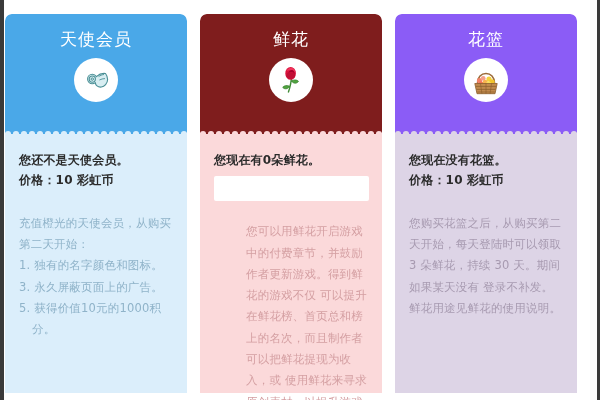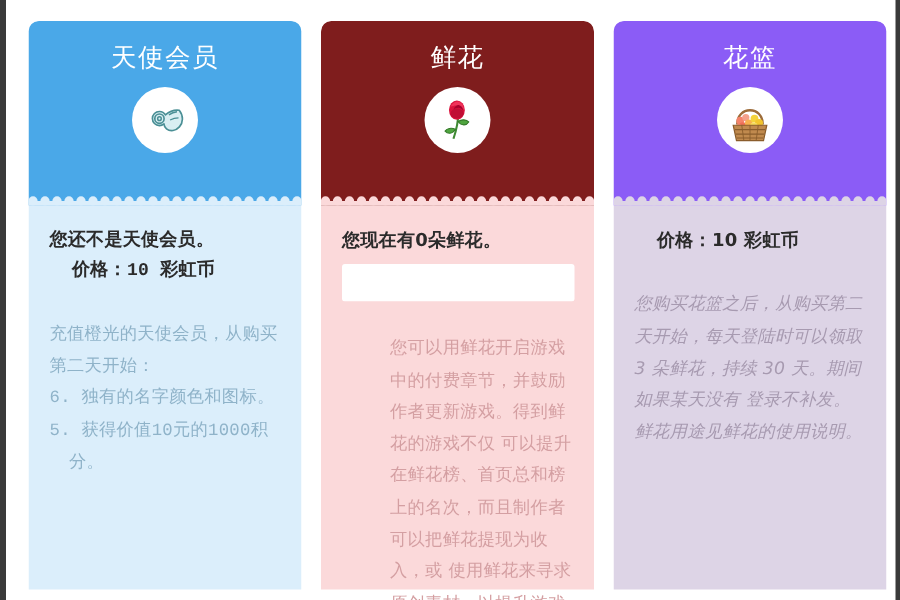--- a/index.html
+++ b/index.html
@@ -24,21 +24,21 @@
     overflow: hidden;
   }
   .cards {
     position: absolute;
     left: 0;
     top: 14px;
     width: 593px;
     height: 386px;
     display: flex;
     gap: 13px;
-    padding-left: 15px;
+    padding-left: 1px;
     box-sizing: border-box;
   }
   .card {
     position: relative;
     width: 182px;
     flex: 0 0 182px;
     border-radius: 7px 7px 0 0;
     overflow: hidden;
   }
   .card-header {
@@ -87,21 +87,20 @@
     line-height: 1.7;
     font-weight: bold;
     letter-spacing: 0.2px;
   }
   .price-line {
     font-size: 12px;
     color: #2b2b2b;
     line-height: 1.7;
     font-weight: bold;
     letter-spacing: 0.2px;
-    margin-left: 15px;
   }
   .buy-row {
     margin-top: 6px;
     display: flex;
     width: 155px;
     height: 25px;
     border-radius: 2px;
     overflow: hidden;
   }
   .buy-input {
@@ -129,32 +128,32 @@
     list-style: none;
   }
   .desc ol li {
     padding-left: 13px;
     text-indent: -13px;
   }
   .desc p { margin: 0; }
 
   
   .theme-angel .card-header { background: #4aa8e8; }
-  .theme-angel .card-body { background: #dbeefb; font-family: Liberation Mono, monospace; }
+  .theme-angel .card-body { background: #dbeefb; }
   .theme-angel .desc { color: #8fb3c9; }
 
   
   .theme-flower .card-header { background: #7f1d1d; }
   .theme-flower .card-body { background: #fbd9da; }
   .theme-flower .desc { color: #d49fa2; margin-left: 32px; }
 
   
   .theme-basket .card-header { background: #8b5cf6; }
   .theme-basket .card-body { background: #ddd4e6; }
-  .theme-basket .desc { color: #a79ab0; font-style: italic; }
+  .theme-basket .desc { color: #a79ab0; }
 </style>
 </head>
 <body>
 
 <div id="screen">
   <div class="cards">
 
     <div class="card theme-angel">
       <div class="card-header">
         <div class="card-title">天使会员</div>
@@ -195,21 +194,22 @@
               <circle cx="179" cy="4" r="3.1"></circle>
           </g>
         </svg>
       </div>
       <div class="card-body">
         <div class="status-line">您还不是天使会员。</div>
         <div class="price-line">价格：10 彩虹币</div>
         <div class="desc">
           <p>充值橙光的天使会员，从购买第二天开始：</p>
           <ol>
-            <li>6. 独有的名字颜色和图标。</li>
+            <li>1. 独有的名字颜色和图标。</li>
+            <li>3. 永久屏蔽页面上的广告。</li>
             <li>5. 获得价值10元的1000积分。</li>
           </ol>
         </div>
       </div>
     </div>
 
     <div class="card theme-flower">
       <div class="card-header">
         <div class="card-title">鲜花</div>
         <div class="icon-circle">
@@ -309,20 +309,21 @@
               <circle cx="139" cy="4" r="3.1"></circle>
             <circle cx="147" cy="4" r="3.1"></circle>
               <circle cx="155" cy="4" r="3.1"></circle>
               <circle cx="163" cy="4" r="3.1"></circle>
             <circle cx="171" cy="4" r="3.1"></circle>
               <circle cx="179" cy="4" r="3.1"></circle>
           </g>
         </svg>
       </div>
       <div class="card-body">
+        <div class="status-line">您现在没有花篮。</div>
         <div class="price-line">价格：10 彩虹币</div>
         <div class="desc">
           <p>您购买花篮之后，从购买第二天开始，每天登陆时可以领取 3 朵鲜花，持续 30 天。期间如果某天没有 登录不补发。鲜花用途见鲜花的使用说明。</p>
         </div>
       </div>
     </div>
 
   </div>
 </div>
 

